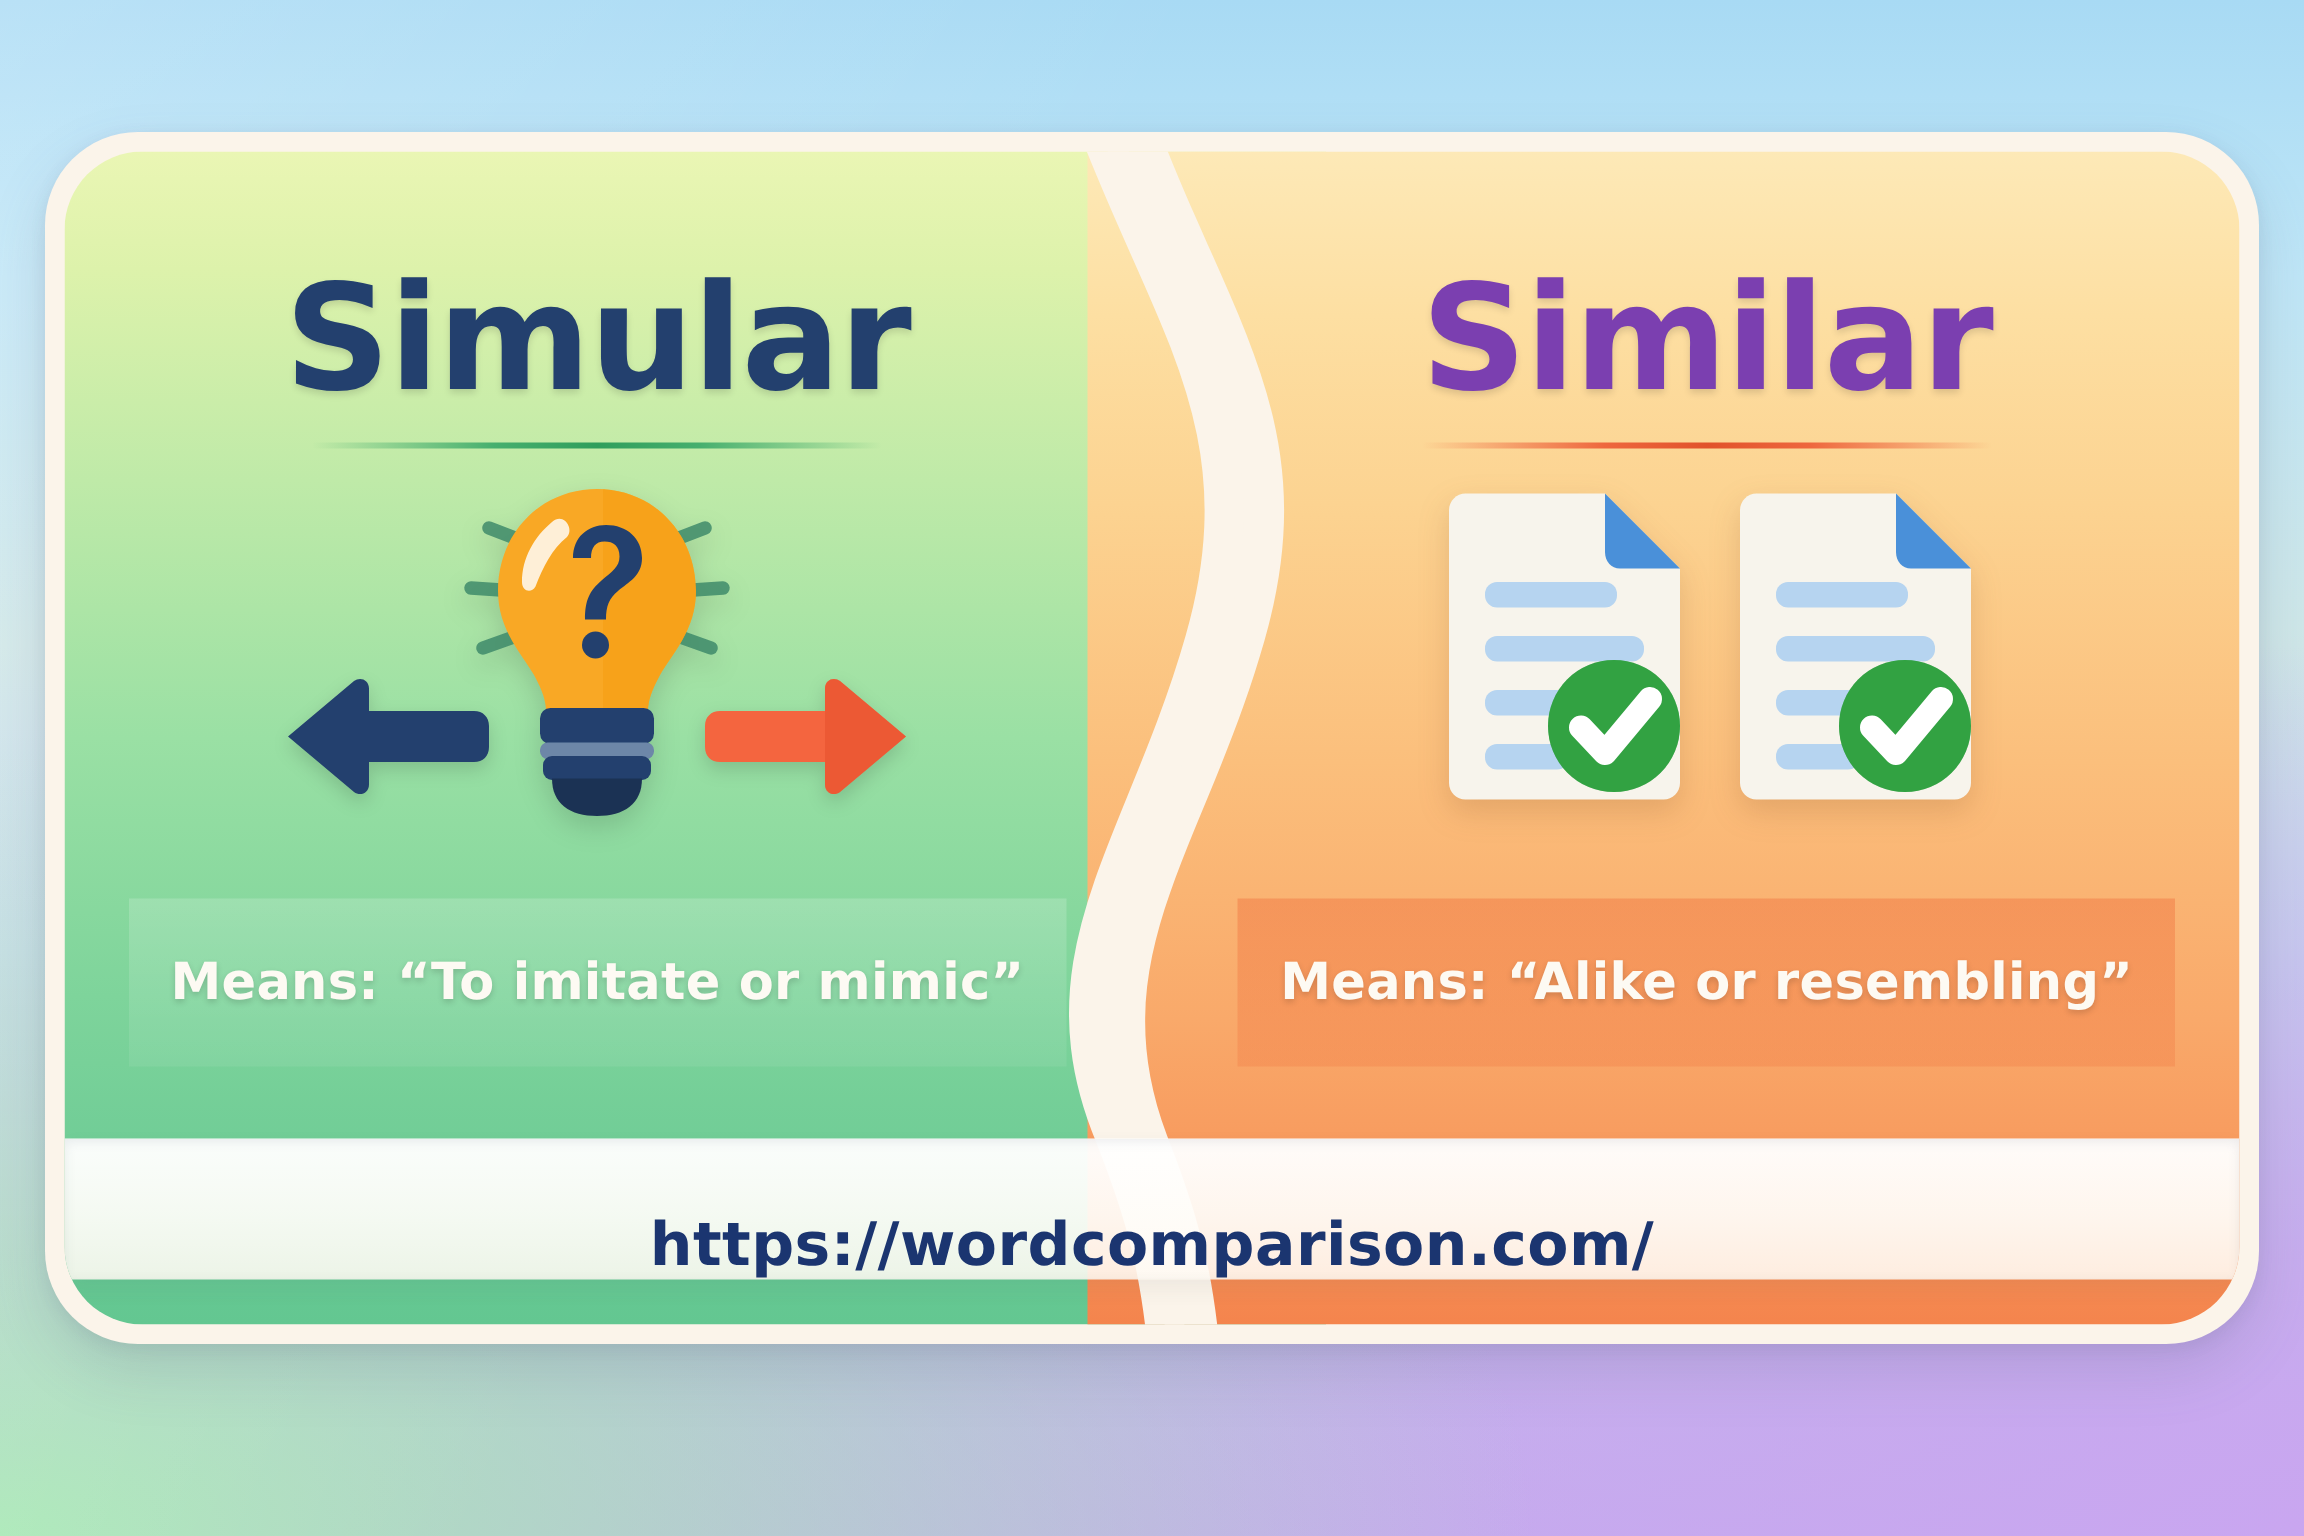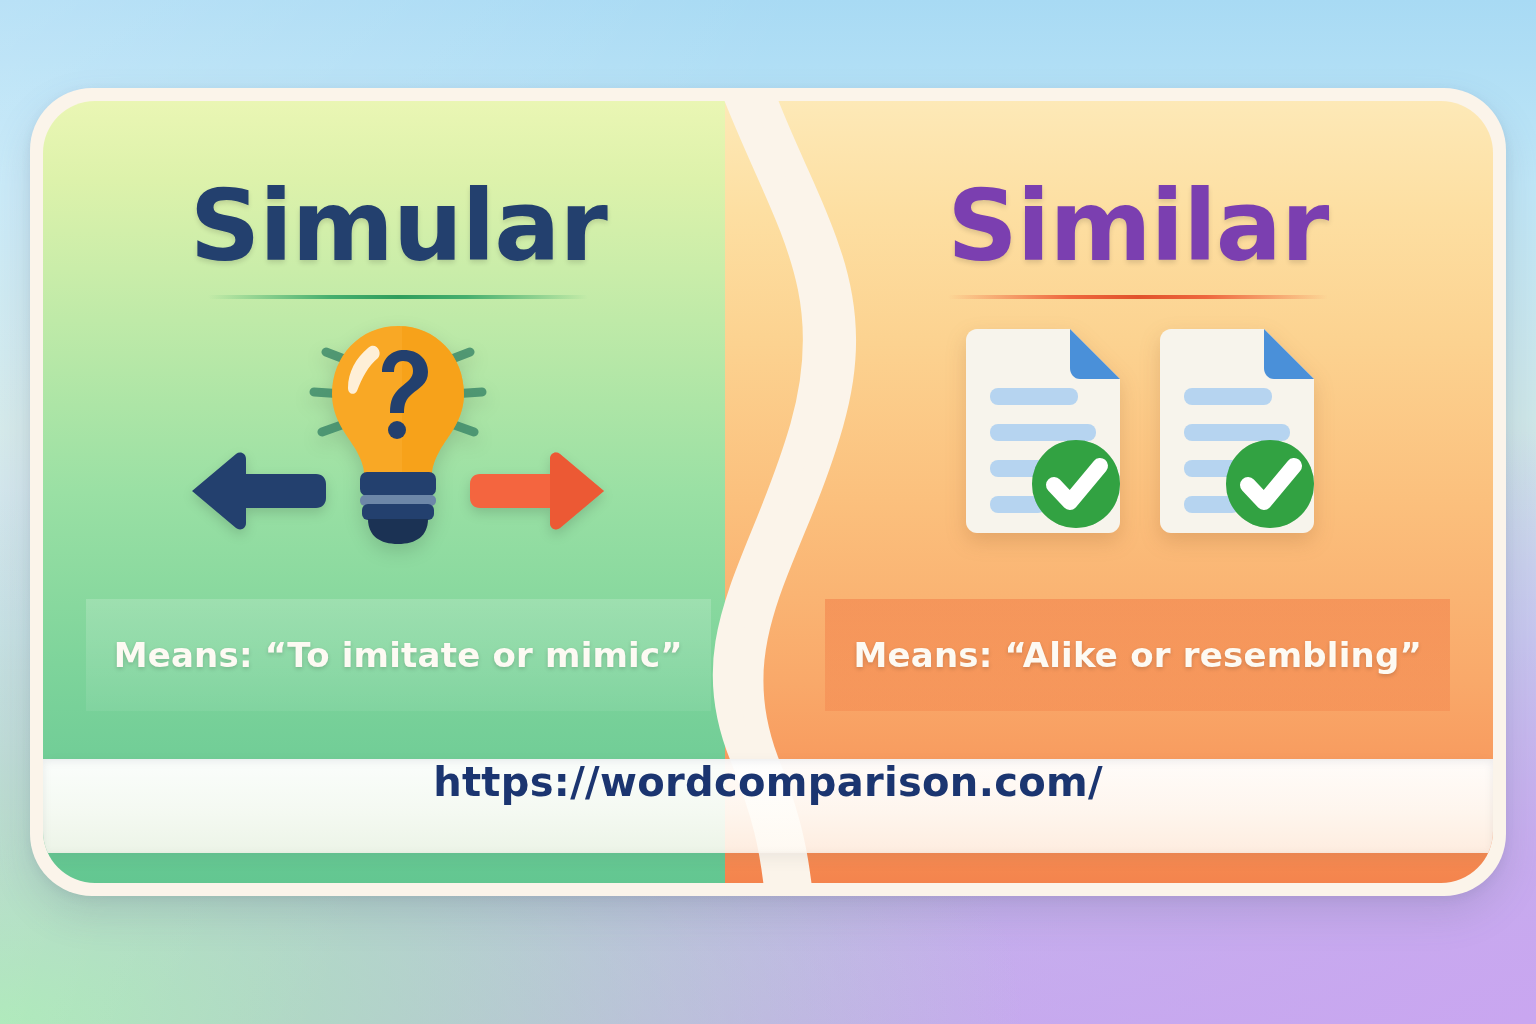--- a/index.html
+++ b/index.html
@@ -103,21 +103,21 @@
     font-size:34px;font-weight:700;color:#fdfaf3;letter-spacing:.2px;
     text-shadow:0 2px 4px rgba(0,0,0,.16);
     white-space:nowrap;
   }
 
   
   .urlbar{
     position:absolute;left:0;right:0;top:658px;height:94px;
     background:linear-gradient(180deg, rgba(255,255,255,.97), rgba(255,253,249,.93) 55%, rgba(255,250,243,.88));
     box-shadow:0 2px 8px rgba(60,70,90,.10) inset, 0 6px 14px rgba(60,70,90,.07);
-    display:flex;align-items:flex-start;justify-content:center;
+    display:flex;align-items:flex-end;justify-content:center;
   }
   .url{
     font-family:"DejaVu Sans", sans-serif;
     font-size:40px;font-weight:700;color:#1b3570;letter-spacing:.3px;
   }
 
   
   .bulb-wrap{position:relative;width:420px;height:230px;}
   .arrow{position:absolute;top:128px;}
   .arrow svg{display:block;filter:drop-shadow(0 5px 6px rgba(0,0,0,.14));}

